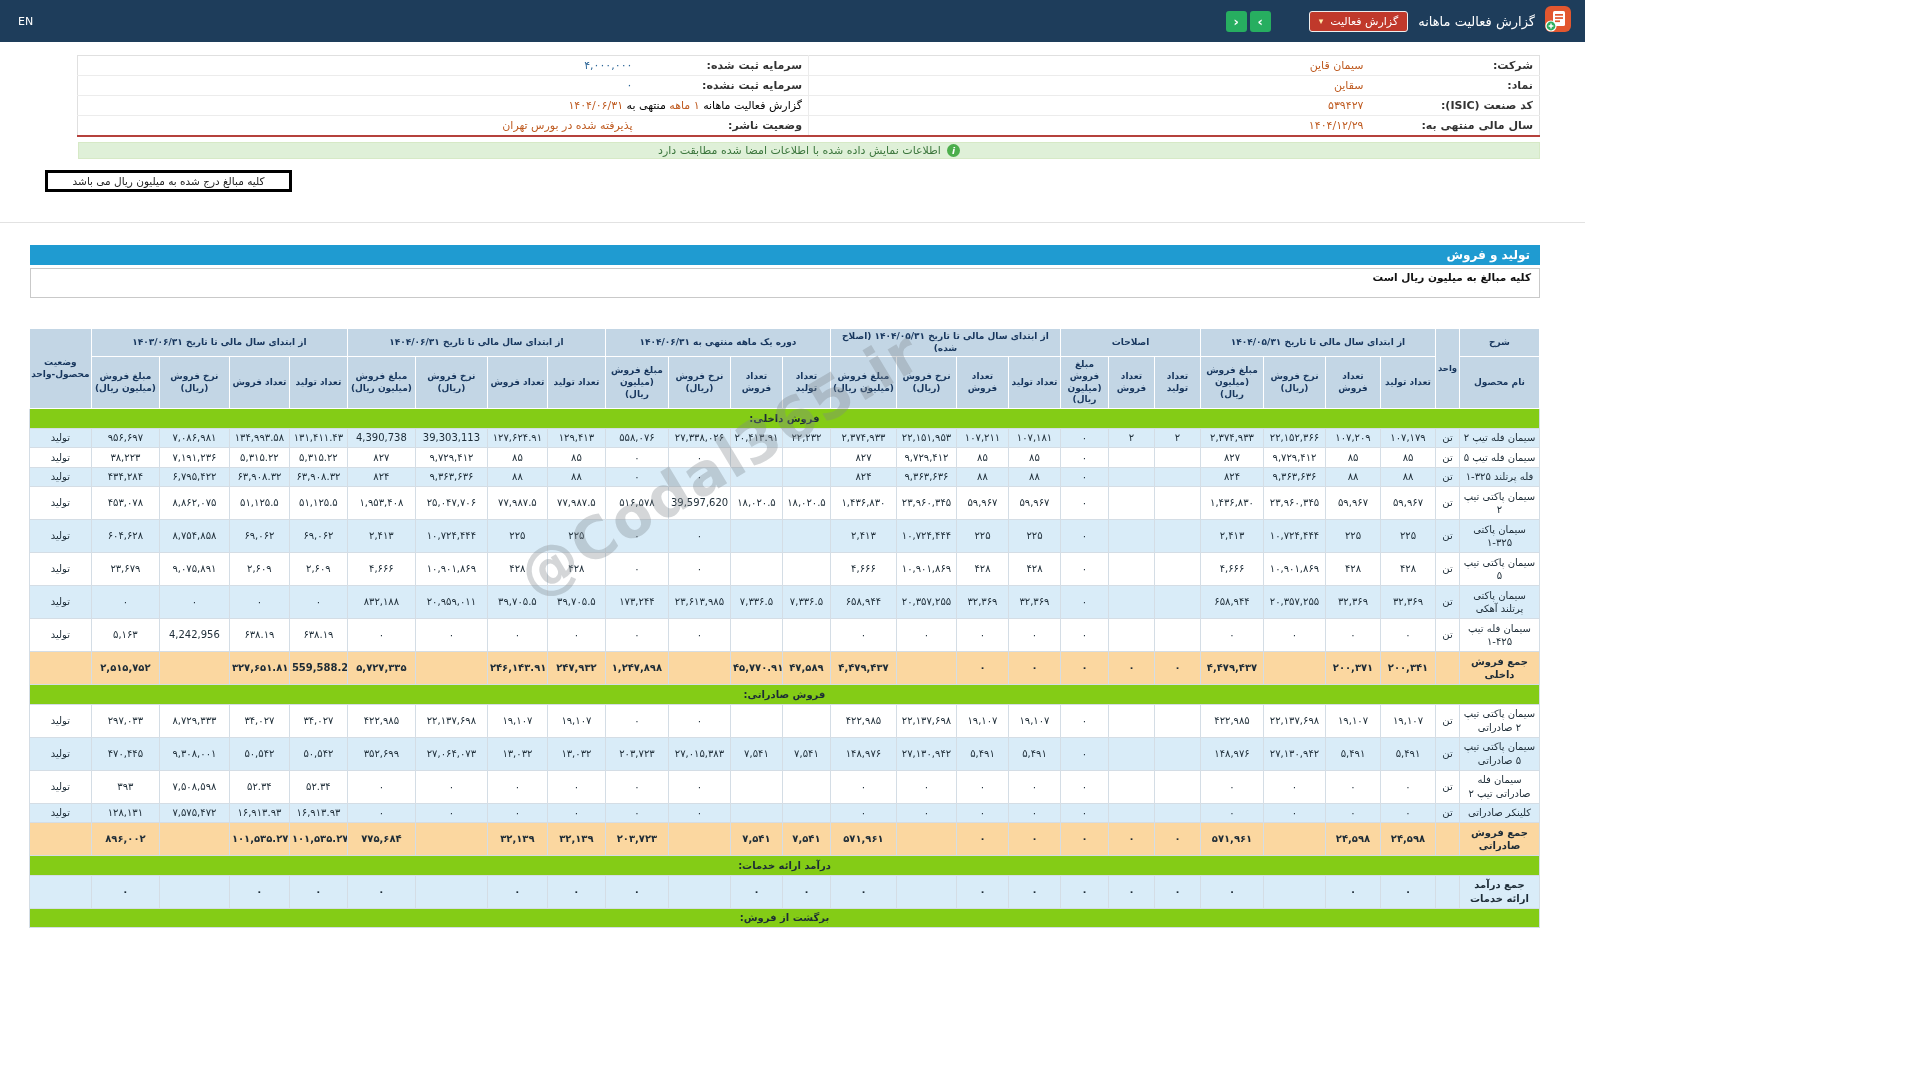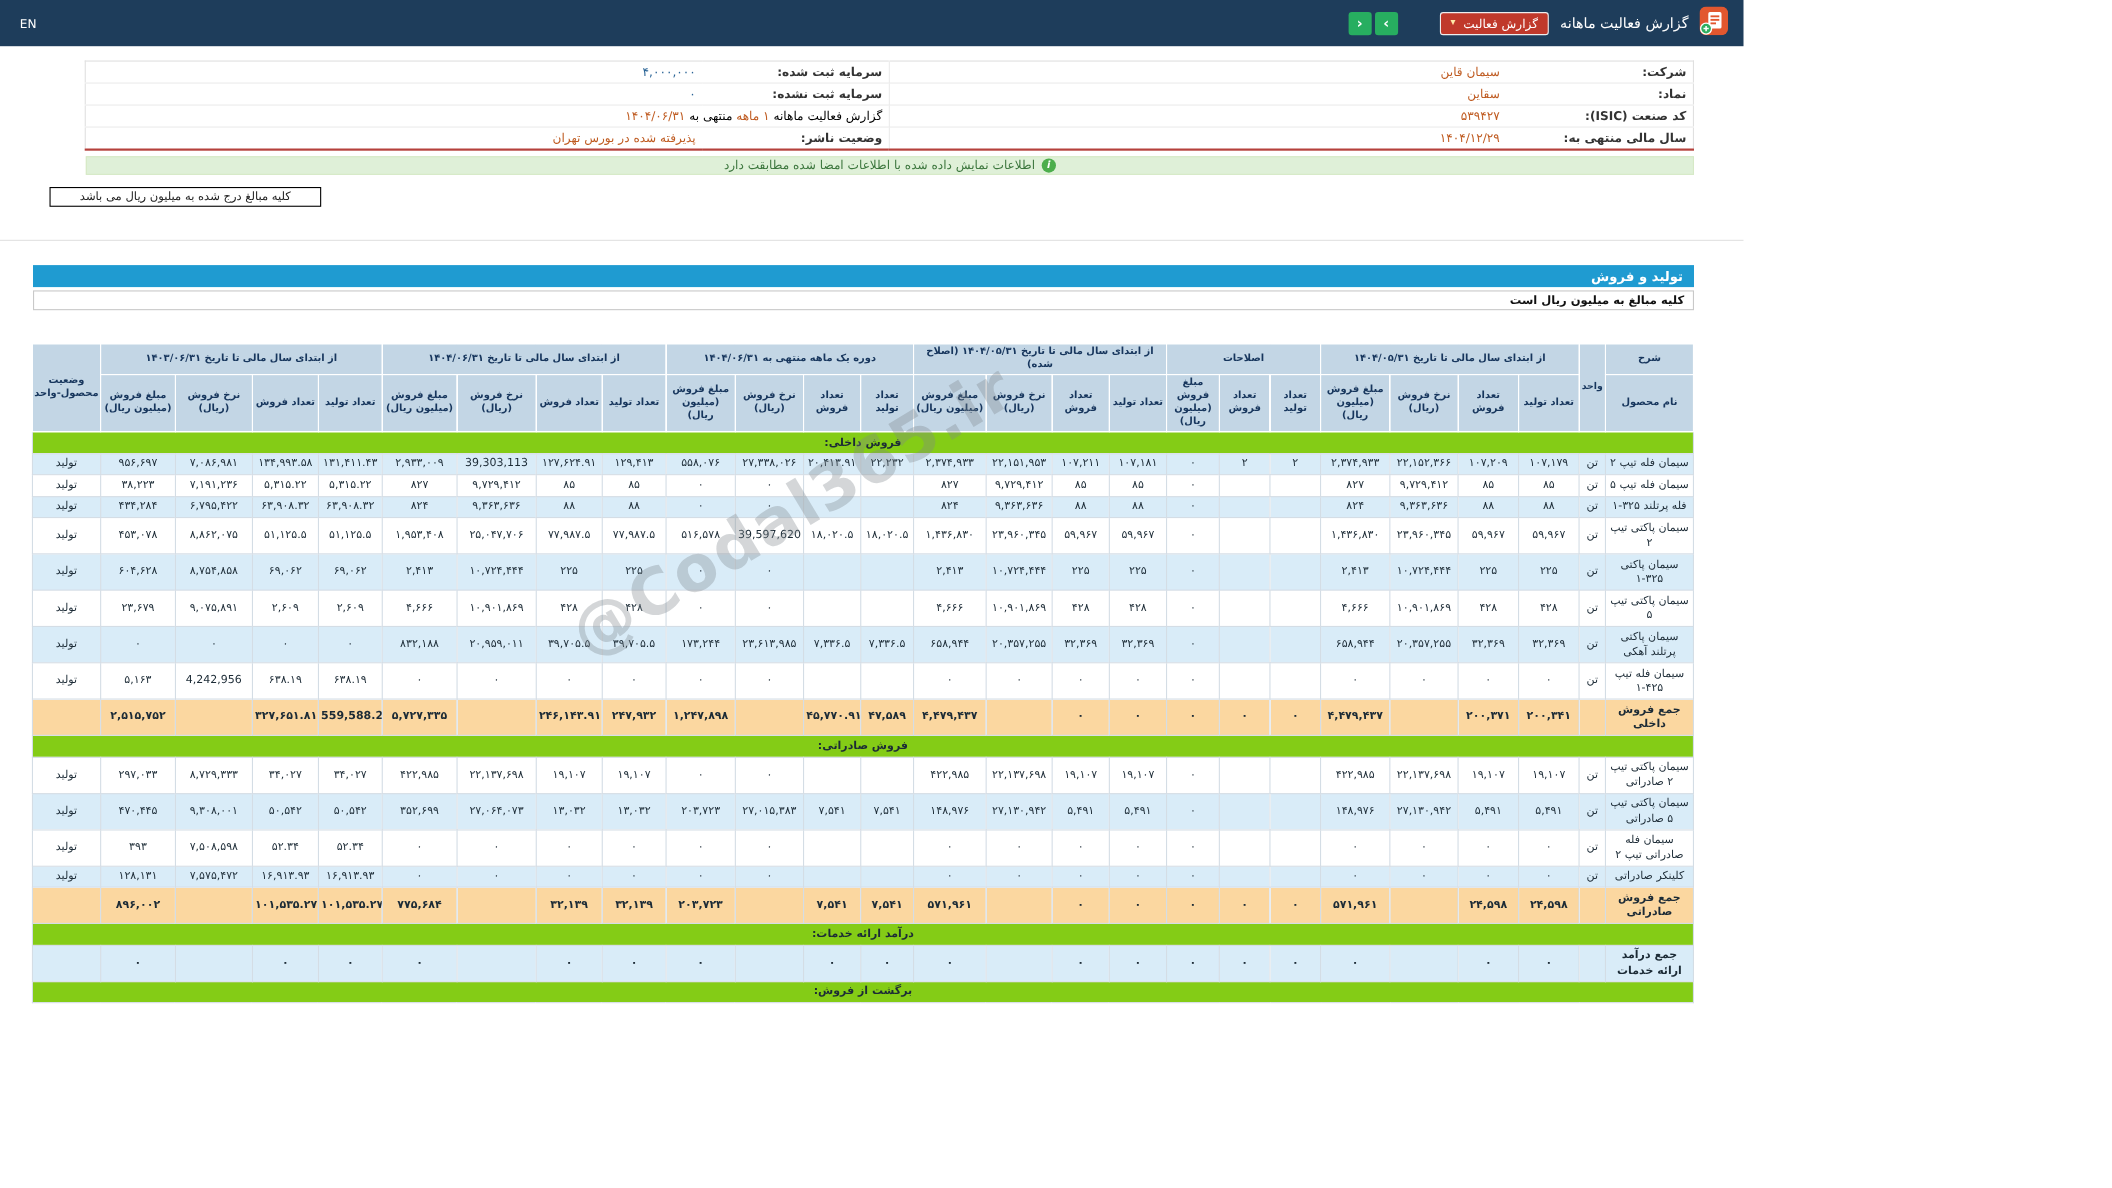--- a/index.html
+++ b/index.html
@@ -22,27 +22,27 @@
   table.info td.lbl{font-weight:bold;color:#333;}
   table.info td.rv{border-left:1px solid #ececec;}
   .orange{color:#bf5b21;}
   .blue{color:#2a6496;}
 
   
   .notice{width:1462px;margin:5px 45px 0 auto;background:#dff0d8;border:1px solid #d6e9c6;display:flex;align-items:center;justify-content:center;gap:6px;height:17px;font-size:11px;color:#3c763d;box-sizing:border-box;}
   .info-icon{width:13px;height:13px;border-radius:50%;background:#4cae4c;color:#fff;font-size:9px;font-weight:bold;font-style:italic;display:inline-flex;align-items:center;justify-content:center;}
 
   
-  .amounts-box{width:247px;margin:11px auto 0 45px;border:1px solid #000000;font-size:10.5px;color:#222;text-align:center;padding:2px 8px;box-sizing:border-box;}
+  .amounts-box{width:247px;margin:11px auto 0 45px;border:3px solid #000000;font-size:10.5px;color:#222;text-align:center;padding:2px 8px;box-sizing:border-box;}
 
   .divider{border-top:1px solid #e2e2e2;margin-top:30px;width:100%;}
 
   
   .section-bar{width:1510px;margin:22px 45px 0 auto;background:#1f9bd1;color:#fff;font-weight:bold;font-size:12px;padding:3px 10px 3px 0;box-sizing:border-box;}
-  .amounts-row{width:1510px;margin:3px 45px 0 auto;border:1px solid #c9c9c9;background:#fff;font-weight:bold;font-size:10.5px;color:#111;padding:2px 8px 2px 0;box-sizing:border-box;}
+  .amounts-row{width:1510px;margin:3px 45px 0 auto;border:1px solid #c9c9c9;background:#fff;font-weight:bold;font-size:10.5px;color:#111;padding:2px 8px 14px 0;box-sizing:border-box;}
 
   
   table.prod{width:1510px;margin:30px 45px 0 auto;border-collapse:collapse;table-layout:fixed;font-size:10px;}
   table.prod th{background:#c3d6e5;color:#17365d;border:1px solid #fff;font-size:9px;font-weight:bold;text-align:center;vertical-align:middle;padding:2px 1px;line-height:1.3;overflow:hidden;}
   table.prod thead tr:first-child th{height:16px;}
   table.prod th.unit-h{font-size:8.5px;padding:0;}
   table.prod td{border:1px solid #d4dde5;padding:2.5px 2px;text-align:center;vertical-align:middle;color:#1c2b36;line-height:1.35;overflow:hidden;}
   td.num{direction:ltr;}
   td.name-cell{text-align:right;padding:2px 4px;color:#17365d;}
   .row-blue td{background:#d9ecf8;}
@@ -217,21 +217,21 @@
           <td class="num">۱۰۷,۲۱۱</td>
           <td class="num">۲۲,۱۵۱,۹۵۳</td>
           <td class="num">۲,۳۷۴,۹۳۳</td>
           <td class="num">۲۲,۲۳۲</td>
           <td class="num">۲۰,۴۱۳.۹۱</td>
           <td class="num">۲۷,۳۳۸,۰۲۶</td>
           <td class="num">۵۵۸,۰۷۶</td>
           <td class="num">۱۲۹,۴۱۳</td>
           <td class="num">۱۲۷,۶۲۴.۹۱</td>
           <td class="num">39,303,113</td>
-          <td class="num">۲,۹۳۳,۰۰۹</td>
+          <td class="num">4,390,738</td>
           <td class="num">۱۳۱,۴۱۱.۴۳</td>
           <td class="num">۱۳۴,۹۹۳.۵۸</td>
           <td class="num">۷,۰۸۶,۹۸۱</td>
           <td class="num">۹۵۶,۶۹۷</td>
           <td class="status-cell">تولید</td>
         </tr>
         <tr class="row-white">
           <td class="name-cell">سیمان فله تیپ ۵</td>
           <td class="unit-cell">تن</td>
           <td class="num">۸۵</td>

